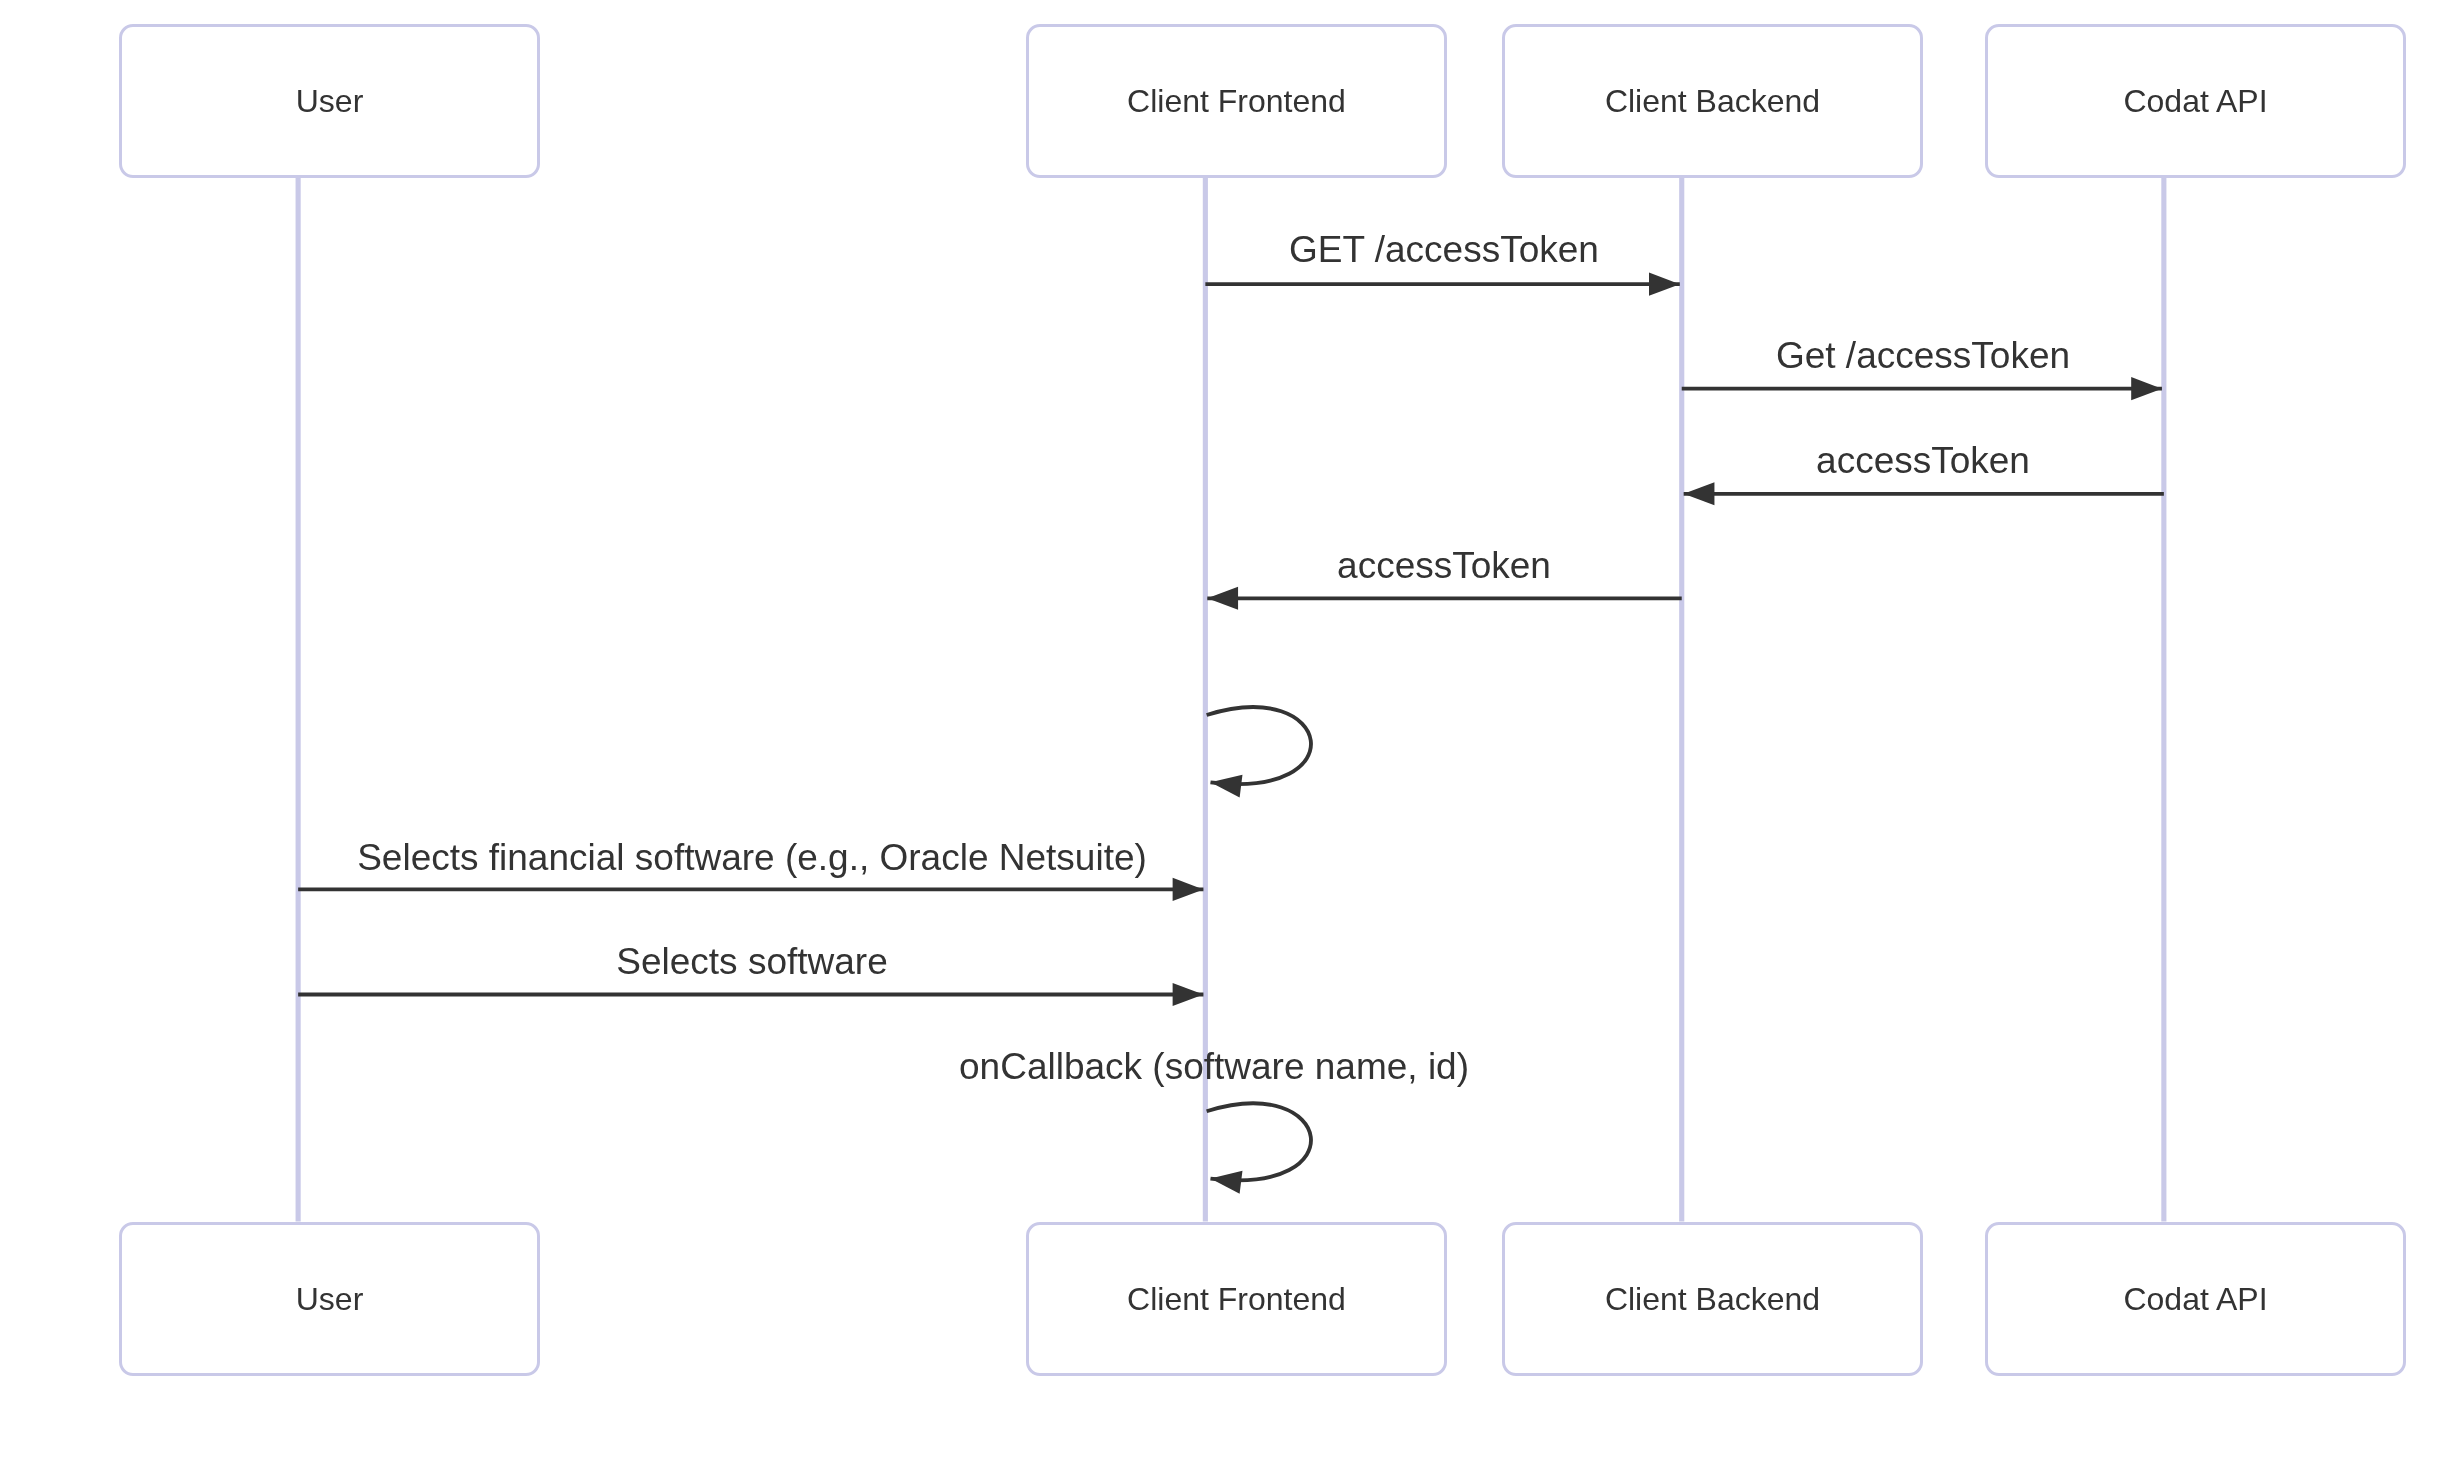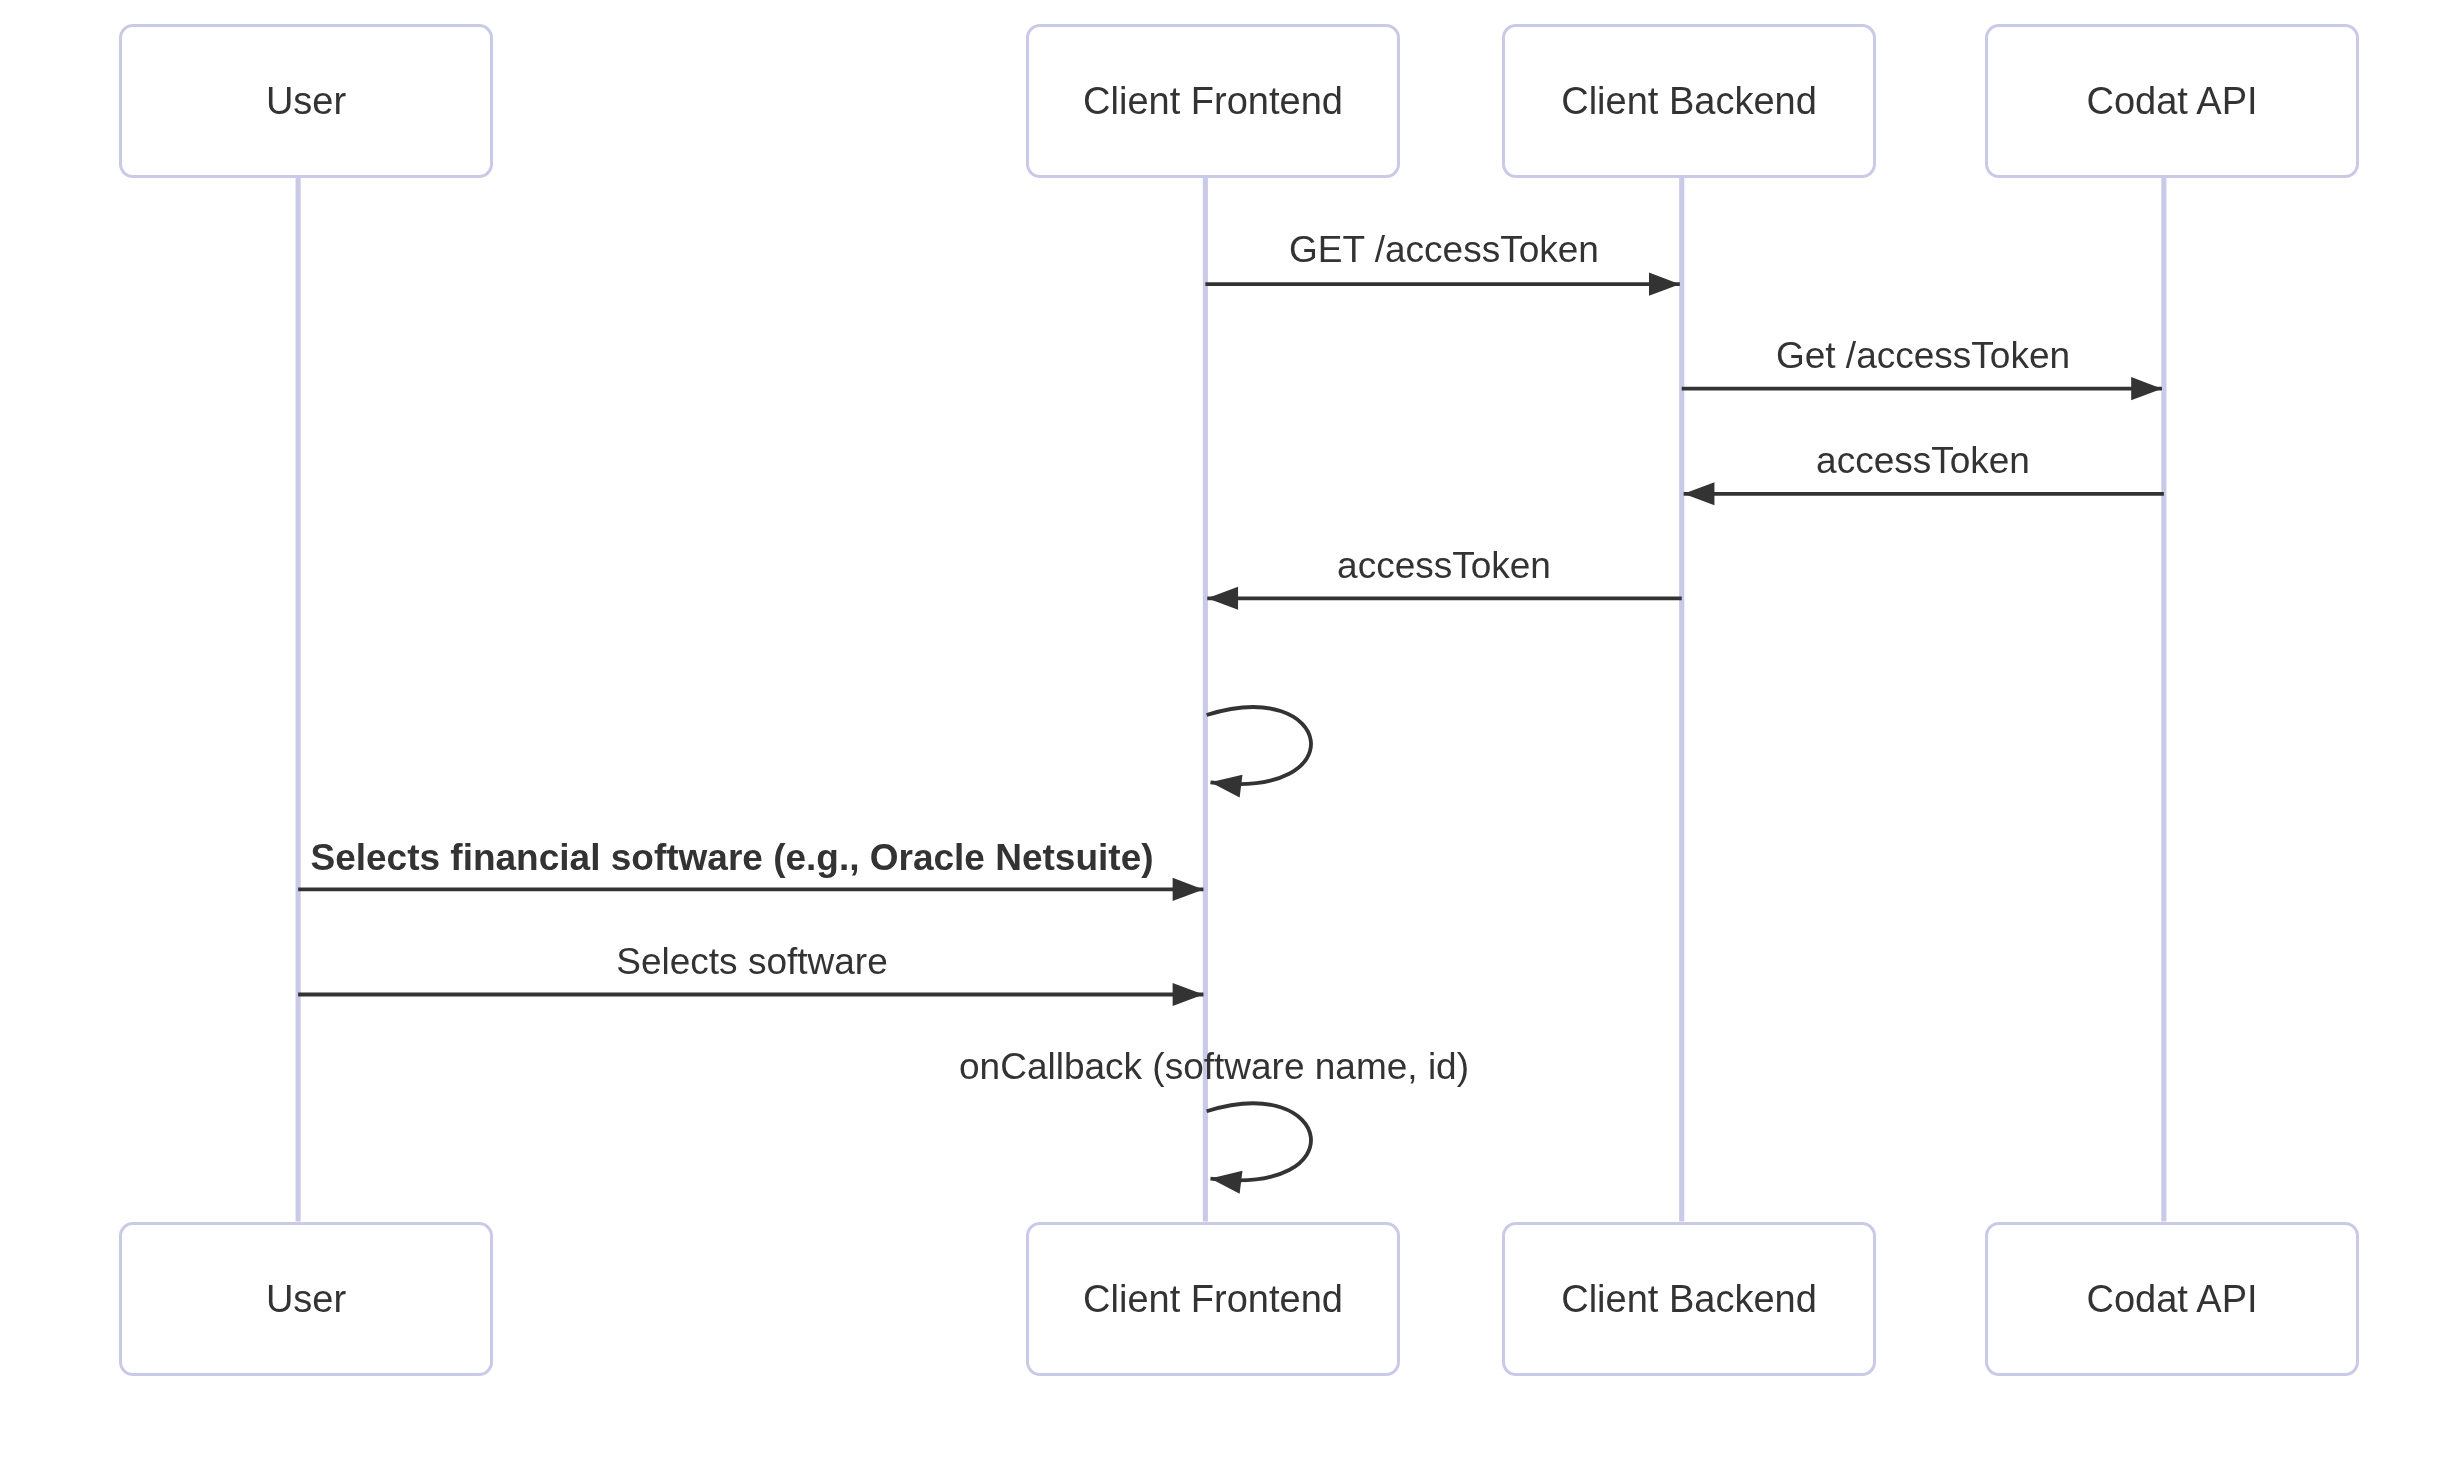--- a/index.html
+++ b/index.html
@@ -40,29 +40,29 @@
     stroke-width: 6;
     fill: none;
     marker-end: url(#arrowhead);
   }
   #arrowhead path {
     fill: var(--line-color);
     stroke: none;
   }
   .actor {
     position: absolute;
-    width: 374px;
+    width: 421px;
     height: 154px;
     background: var(--actor-fill);
     border: 3.2px solid var(--actor-border-color);
     border-radius: 14px;
     display: flex;
     align-items: center;
     justify-content: center;
-    font-size: 38px;
+    font-size: 32px;
     color: var(--text-color);
   }
   .msg-label {
     position: absolute;
     transform: translateX(-50%);
     font-size: 37px;
     line-height: 1;
     white-space: nowrap;
     color: var(--text-color);
   }
@@ -117,18 +117,18 @@
     <span>Client Backend</span>
   </div>
   <div class="actor" style="left:1985px; top:1222px;">
     <span>Codat API</span>
   </div>
 
   <div class="msg-label" style="left:1444px; top:231px;">GET /accessToken</div>
   <div class="msg-label" style="left:1923px; top:337px;">Get /accessToken</div>
   <div class="msg-label" style="left:1923px; top:442px;">accessToken</div>
   <div class="msg-label" style="left:1444px; top:547px;">accessToken</div>
-  <div class="msg-label" style="left:732px; top:839px;font-weight:bold;">Selects financial software (e.g., Oracle Netsuite)</div>
+  <div class="msg-label" style="left:752px; top:839px;">Selects financial software (e.g., Oracle Netsuite)</div>
   <div class="msg-label" style="left:752px; top:943px;">Selects software</div>
   <div class="msg-label" style="left:1214px; top:1048px;">onCallback (software name, id)</div>
 
 </div>
 
 
 </body></html>

